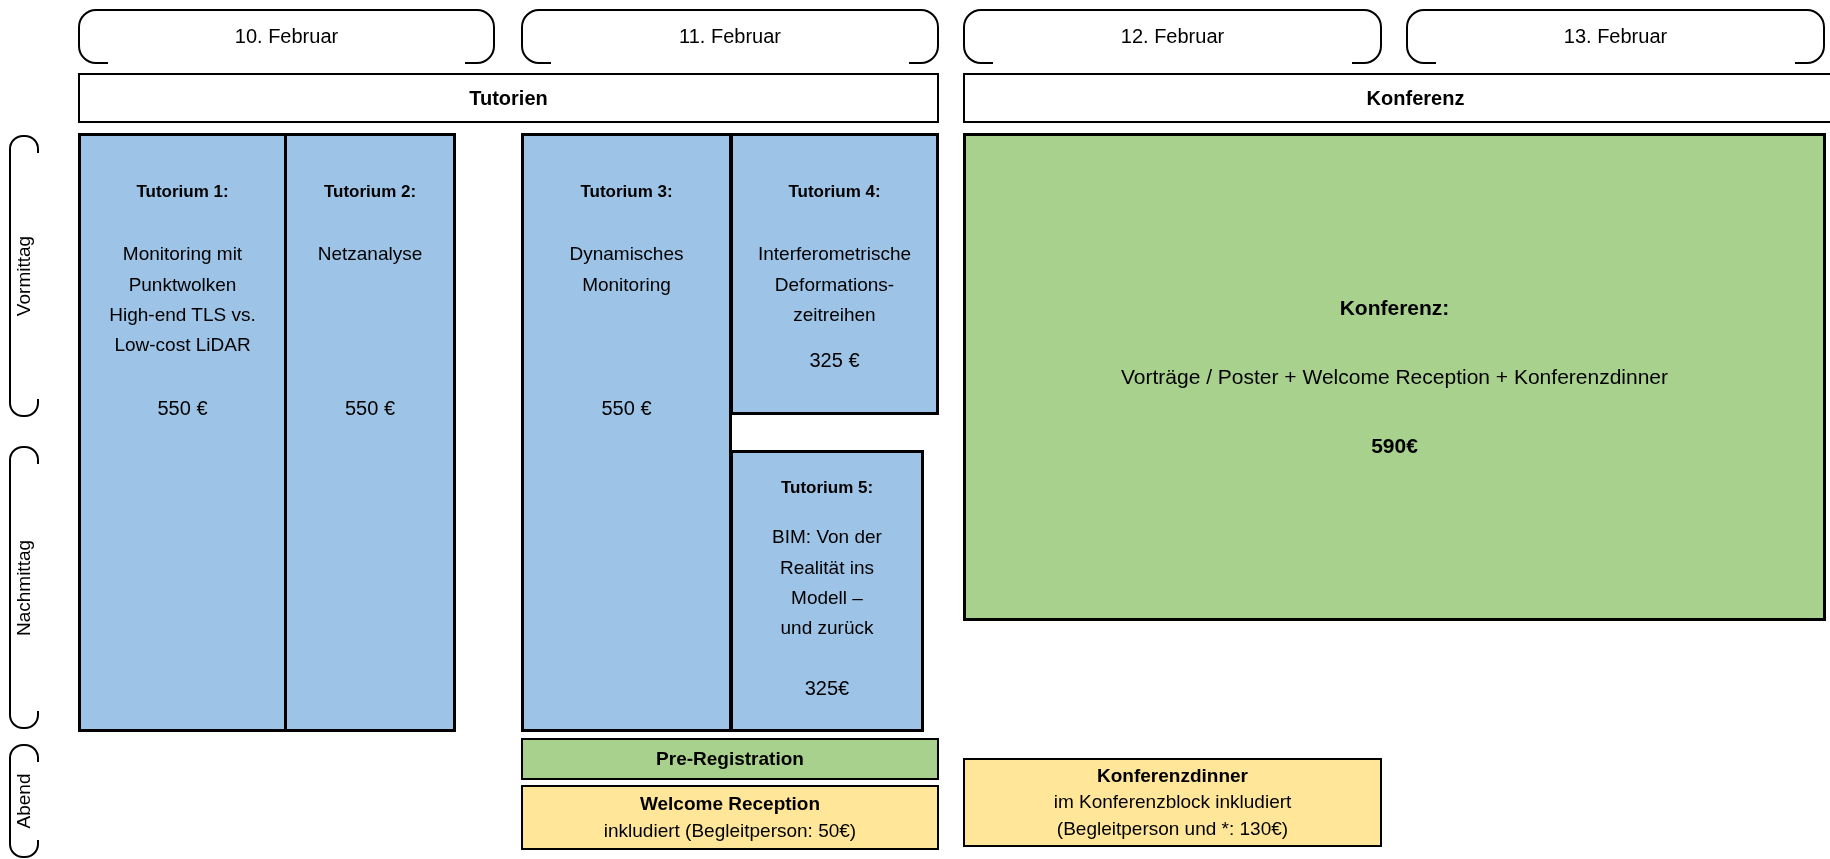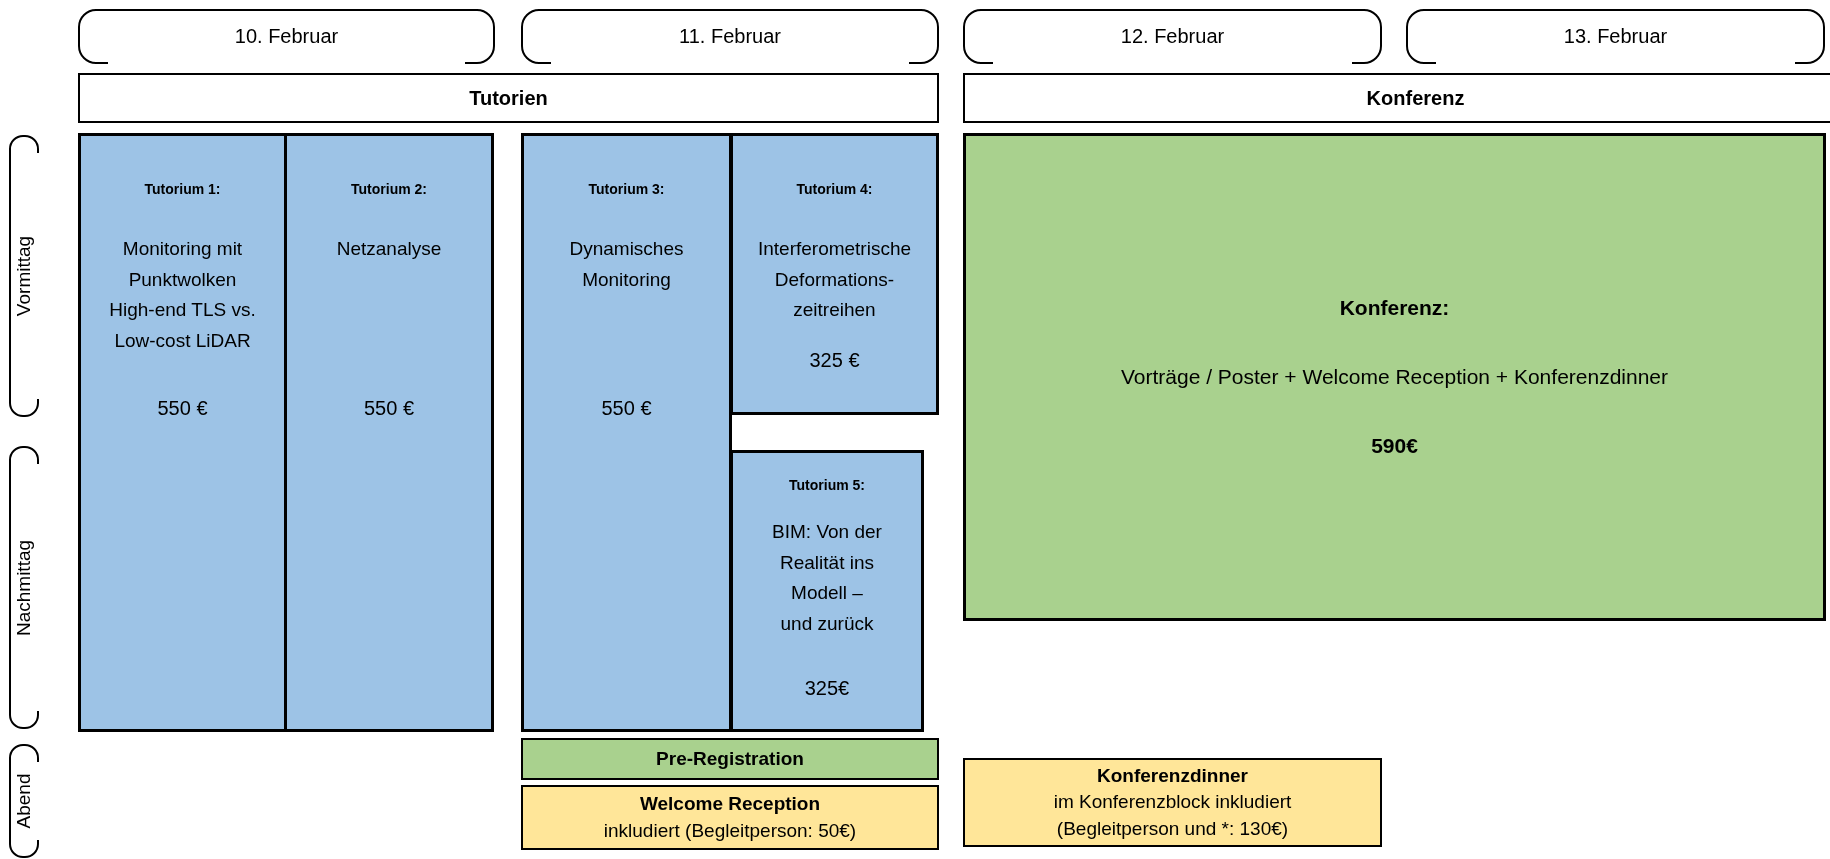--- a/index.html
+++ b/index.html
@@ -42,21 +42,21 @@
   }
 
   .box { position:absolute; border:3px solid #000; }
   .blue   { background:var(--blue, #9DC3E6); }
   .green  { background:var(--green, #A9D18E); }
   .yellow { background:var(--yellow, #FFE699); }
 
   .tut { text-align:center; }
   .pad-a { padding-top:42px; }
   .pad-b { padding-top:21px; }
-  .tut-title { display:block; font-weight:bold; font-size:14px; line-height:1.6; }
+  .tut-title { display:block; font-weight:bold; font-size:17px; line-height:1.6; }
   .tut-topic { display:block; font-weight:normal; font-size:19px; line-height:1.6; white-space:pre-line; margin-top:34px; }
   .tut-price { position:absolute; left:0; right:0; text-align:center; font-size:20px; }
 
   .conf {
     display:flex; flex-direction:column; align-items:center; justify-content:center;
     gap:45px; text-align:center;
   }
   .conf-title { font-weight:bold; font-size:21px; }
   .conf-details { font-size:21px; }
   .conf-price { font-weight:bold; font-size:21px; }
@@ -105,21 +105,21 @@
 
   <div class="box blue tut pad-a" style="left:78px; top:133px; width:209px; height:599px;">
     <span class="tut-title">Tutorium 1:</span>
     <span class="tut-topic">Monitoring mit
 Punktwolken
 High-end TLS vs.
 Low-cost LiDAR</span>
     <span class="tut-price" style="top:261px;">550 €</span>
   </div>
 
-  <div class="box blue tut pad-a" style="left:284px; top:133px; width:210px; height:599px;">
+  <div class="box blue tut pad-a" style="left:284px; top:133px; width:172px; height:599px;">
     <span class="tut-title">Tutorium 2:</span>
     <span class="tut-topic">Netzanalyse</span>
     <span class="tut-price" style="top:261px;">550 €</span>
   </div>
 
   <div class="box blue tut pad-a" style="left:521px; top:133px; width:211px; height:599px;">
     <span class="tut-title">Tutorium 3:</span>
     <span class="tut-topic">Dynamisches
 Monitoring</span>
     <span class="tut-price" style="top:261px;">550 €</span>

